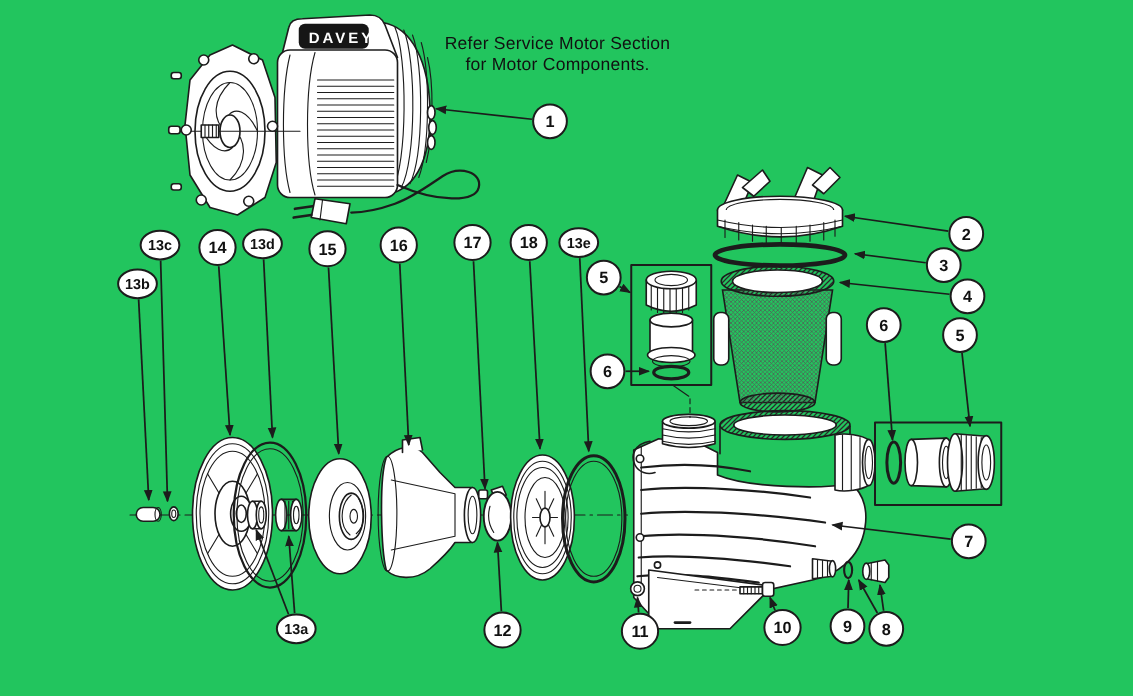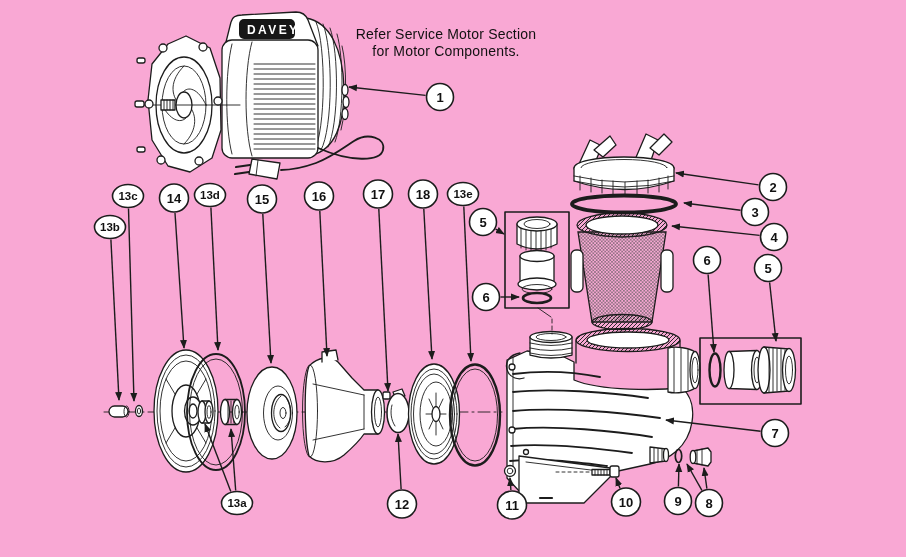--- a/index.html
+++ b/index.html
@@ -1,16 +1,16 @@
 <!DOCTYPE html>
 <html><head>
 <meta charset="utf-8">
 <style>
   html,body{margin:0;padding:0;background:#ffffff;}
-  .page{position:relative;width:906px;height:557px;background:#f9a8d4;overflow:hidden;
+  .page{position:relative;width:906px;height:557px;background:#22c55e;overflow:hidden;
         font-family:"Liberation Sans",sans-serif;}
   svg{display:block;}
   .ln{fill:none;stroke:#1c1c1c;stroke-width:1.3;stroke-linecap:round;stroke-linejoin:round;}
   .fw{fill:#ffffff;stroke:#1c1c1c;stroke-width:1.3;stroke-linecap:round;stroke-linejoin:round;}
   .thin{stroke-width:0.9;}
   .bold{stroke-width:2.2;}
   .note-text{font:14px "Liberation Sans",sans-serif;fill:#111;letter-spacing:.2px;}
   .brand-text{font:bold 12px "Liberation Sans",sans-serif;fill:#ffffff;letter-spacing:2.4px;}
   .callout-num{font:bold 13px "Liberation Sans",sans-serif;fill:#111;text-anchor:middle;}
   .callout-num.small{font-size:11.5px;}

